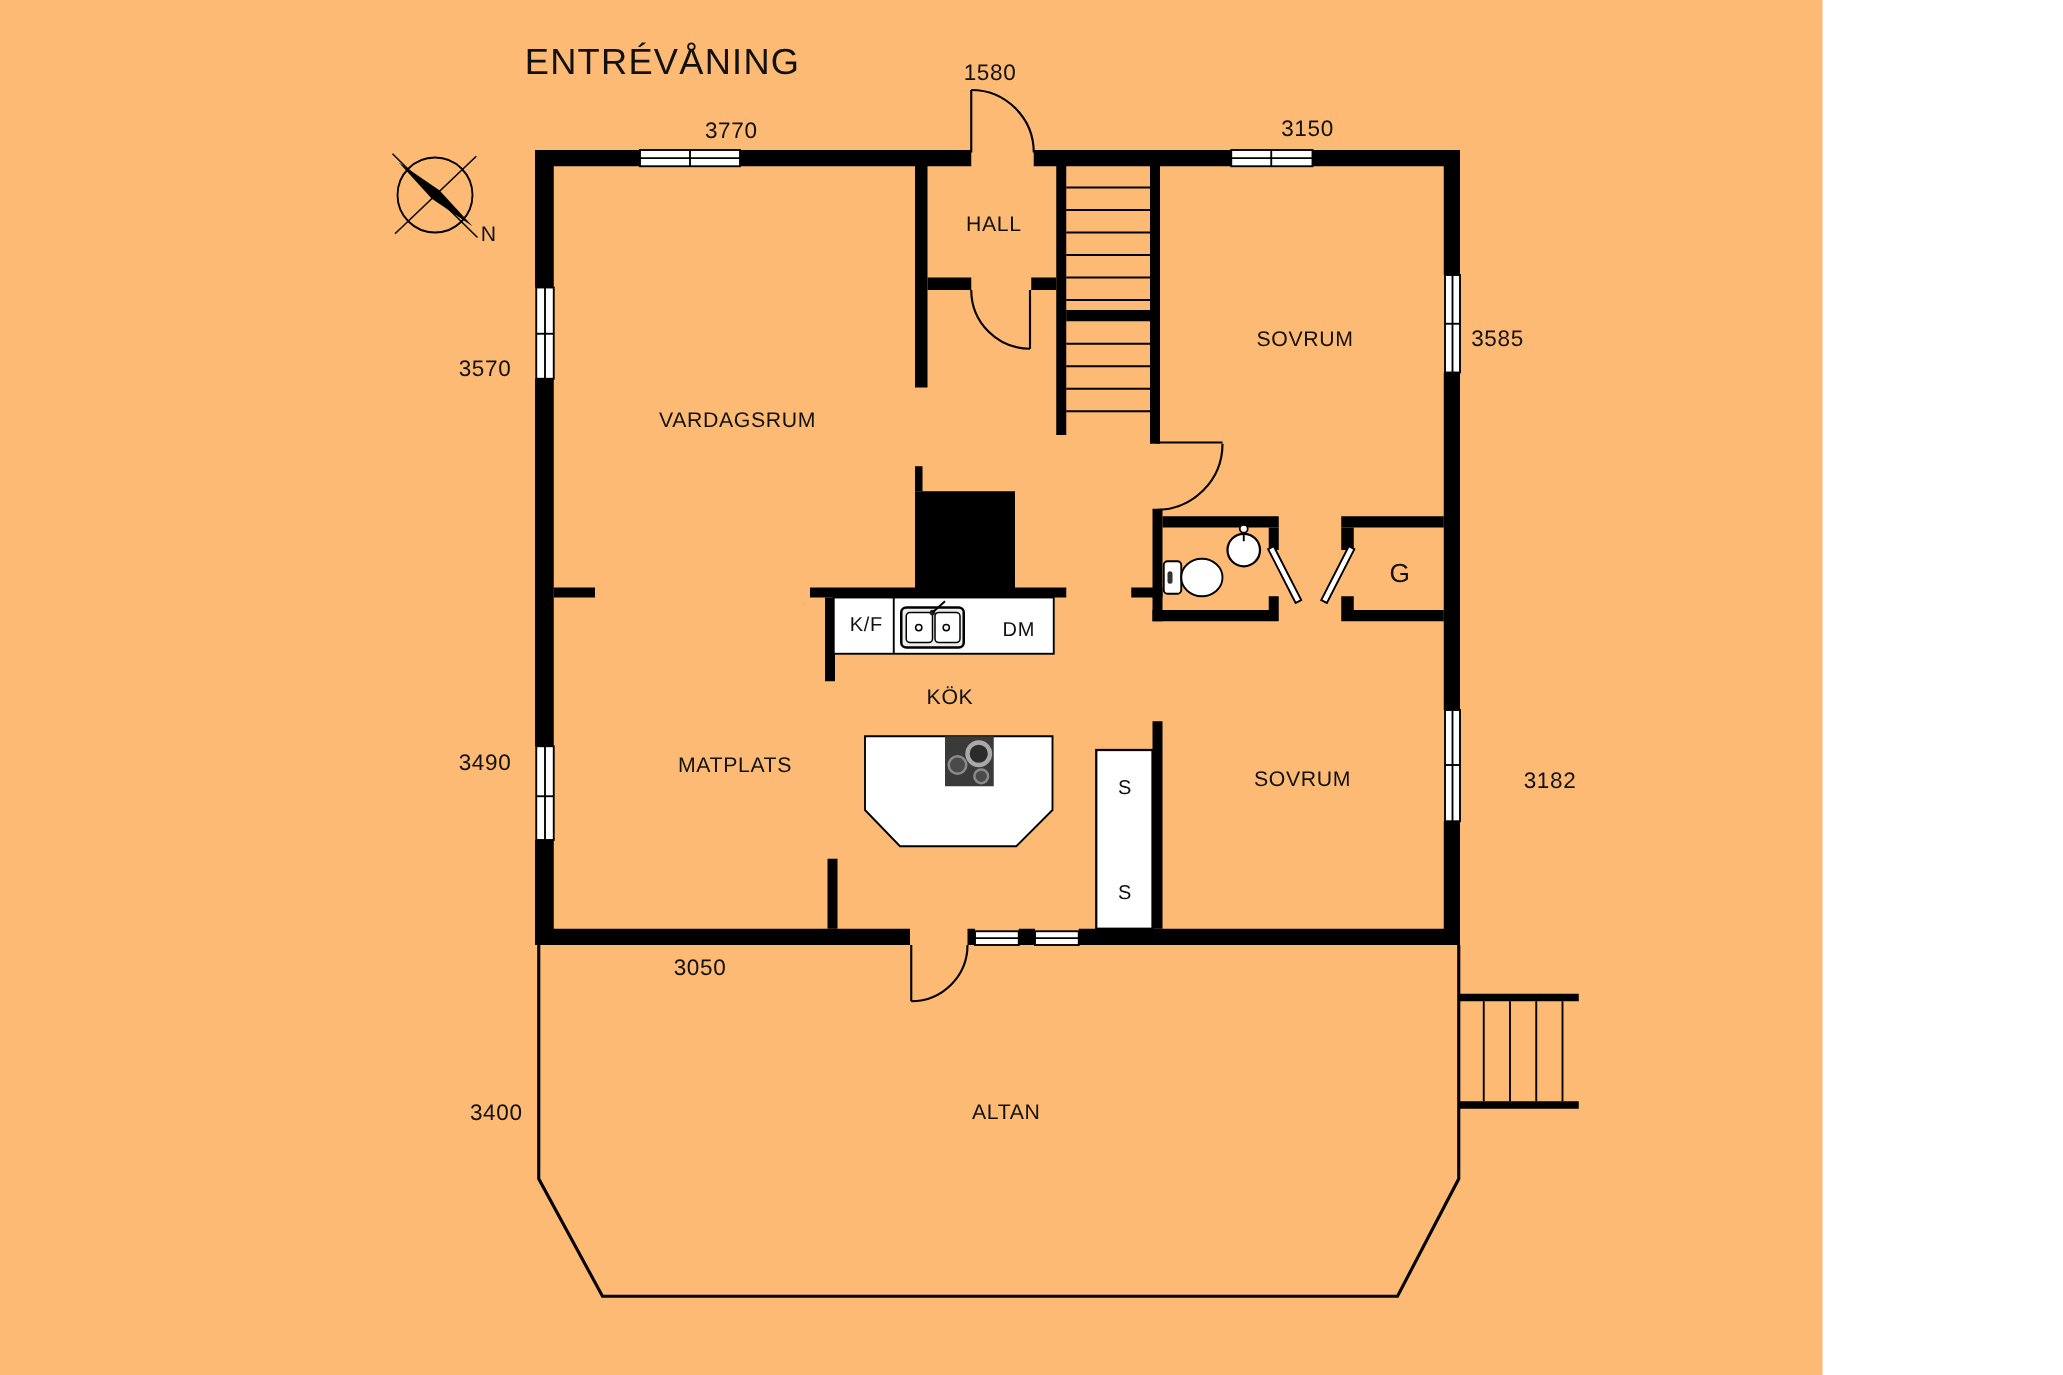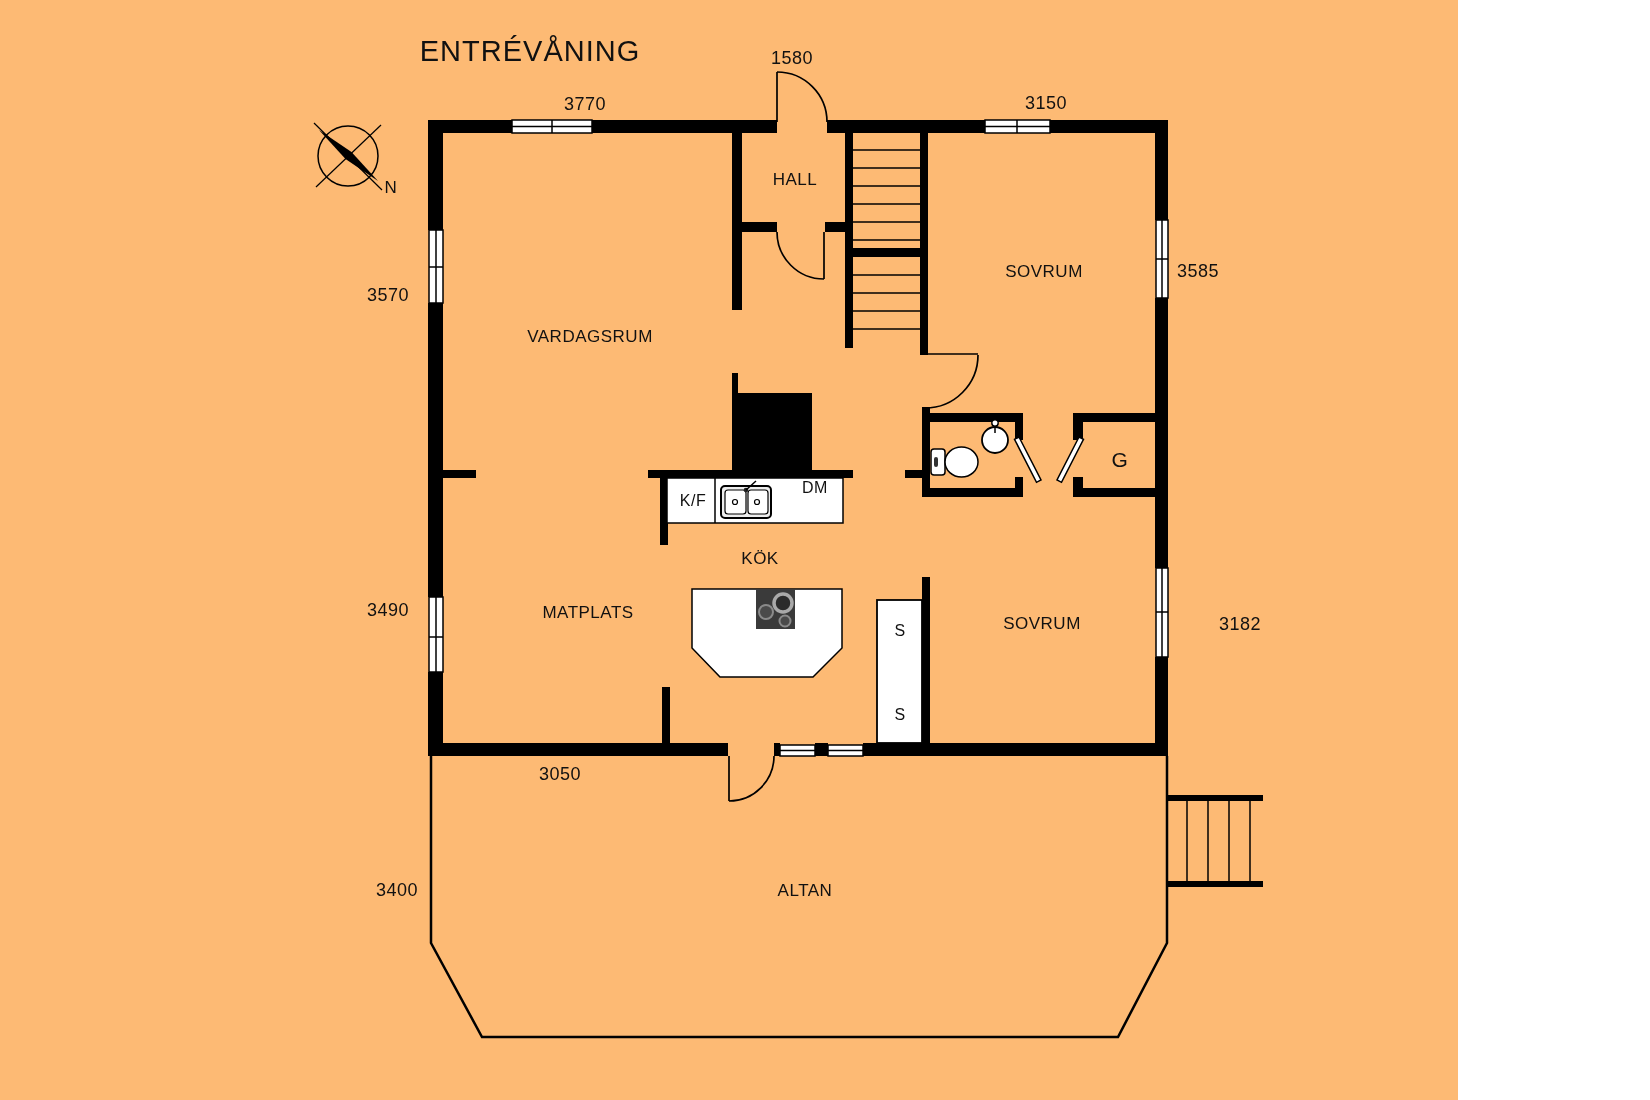--- a/index.html
+++ b/index.html
@@ -221,18 +221,18 @@
 
   <span class="lbl t-room" style="left:795px;top:179px;">HALL</span>
   <span class="lbl t-room" style="left:590px;top:296px;margin-top:40px;">VARDAGSRUM</span>
   <span class="lbl t-room" style="left:1044px;top:271px;">SOVRUM</span>
   <span class="lbl t-room" style="left:760px;top:558px;">KÖK</span>
   <span class="lbl t-room" style="left:560px;top:612px;margin-left:28px;">MATPLATS</span>
   <span class="lbl t-room" style="left:1042px;top:623px;">SOVRUM</span>
   <span class="lbl t-room" style="left:805px;top:890px;">ALTAN</span>
 
   <span class="lbl t-small" style="left:693px;top:501px;">K/F</span>
-  <span class="lbl t-small" style="left:815px;top:488px;">DM</span>
+  <span class="lbl t-small" style="left:815px;top:505px;">DM</span>
   <span class="lbl t-g" style="left:1120px;top:459px;">G</span>
   <span class="lbl t-small" style="left:900px;top:631px;">S</span>
   <span class="lbl t-small" style="left:900px;top:715px;">S</span>
 
 </div>
 
 </body></html>

